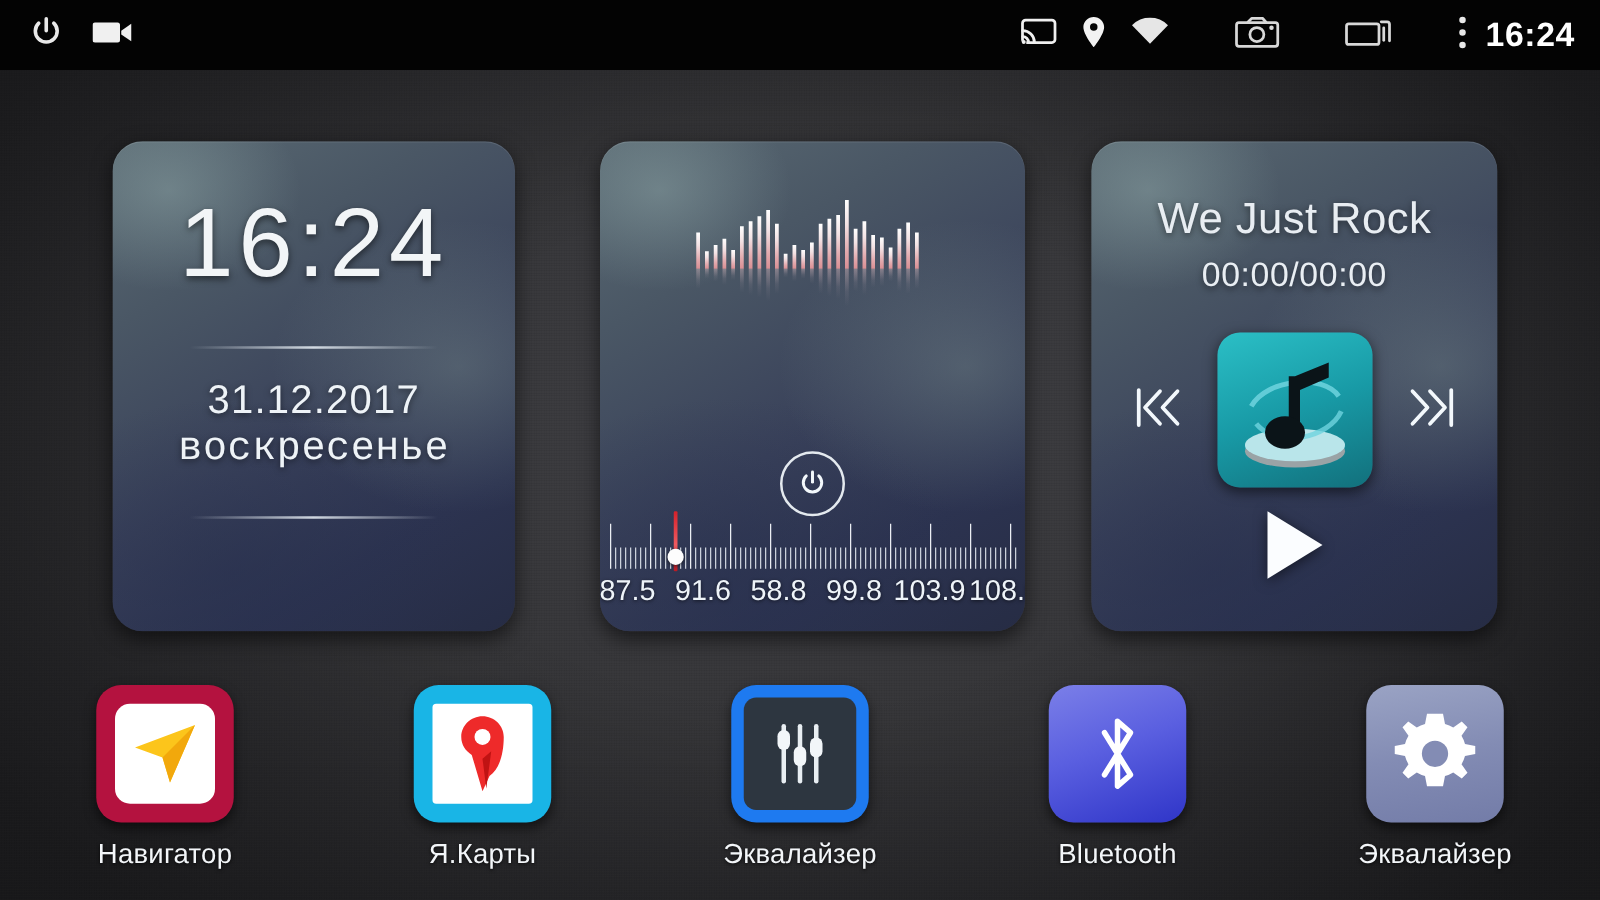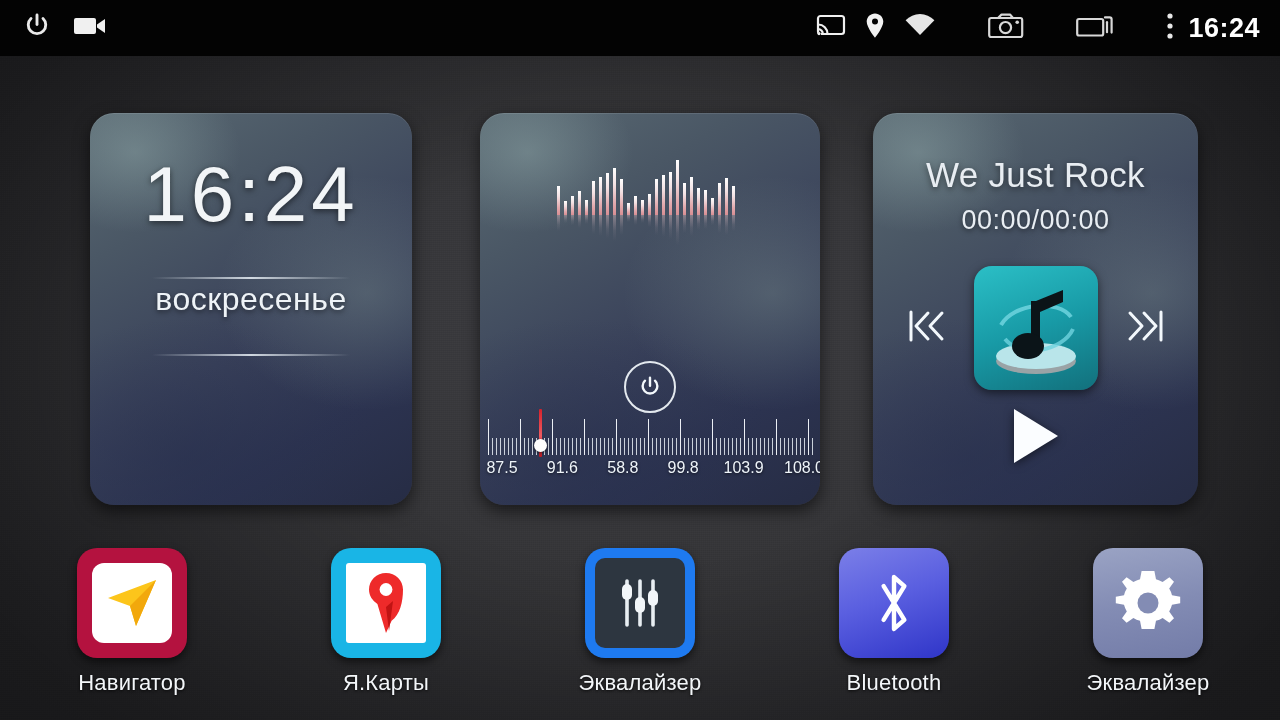--- a/index.html
+++ b/index.html
@@ -138,20 +138,21 @@
     margin-top: 22px;
     text-shadow: 0 2px 5px rgba(0,0,0,.5);
   }
   #clock-day {
     color: #eef3f7;
     font-size: 32px;
     font-weight: 400;
     letter-spacing: .5px;
     margin-top: 2px;
     text-shadow: 0 2px 5px rgba(0,0,0,.5);
+    font-family: Liberation Mono, monospace;
   }
 
   
   #radio-widget { left: 480px; top: 113px; width: 340px; height: 392px; }
   #spectrum {
     position: absolute;
     left: 50%;
     transform: translateX(-50%);
     top: 36px;
     width: 186px;
@@ -248,21 +249,21 @@
   }
   #tuner-labels {
     position: absolute;
     left: 0; right: 0;
     top: 46px;
     height: 26px;
   }
   .tlabel {
     position: absolute;
     color: #eef4f9;
-    font-size: 16px;
+    font-size: 23px;
     font-weight: 400;
     text-shadow: 0 1px 3px rgba(0,0,0,.6);
     transform: translateX(-50%);
     white-space: nowrap;
   }
 
   
   #music-widget { left: 873px; top: 113px; width: 325px; height: 392px; }
   #music-title {
     position: absolute;
@@ -467,20 +468,21 @@
       </span>
       <span id="sb-clock">16:24</span>
     </div>
   </div>
 
   <div id="clock-widget" class="widget">
     <div class="wbg"></div>
     <div class="cw-inner">
       <div id="clock-time">16:24</div>
       <div class="cw-divider cw-div-top"></div>
+      <div id="clock-date">31.12.2017</div>
       <div id="clock-day">воскресенье</div>
       <div class="cw-divider cw-div-bot"></div>
     </div>
   </div>
 
   <div id="radio-widget" class="widget">
     <div class="wbg"></div>
 
     <div id="spectrum">
         <div class="spec-col" style="left: 0px;">

